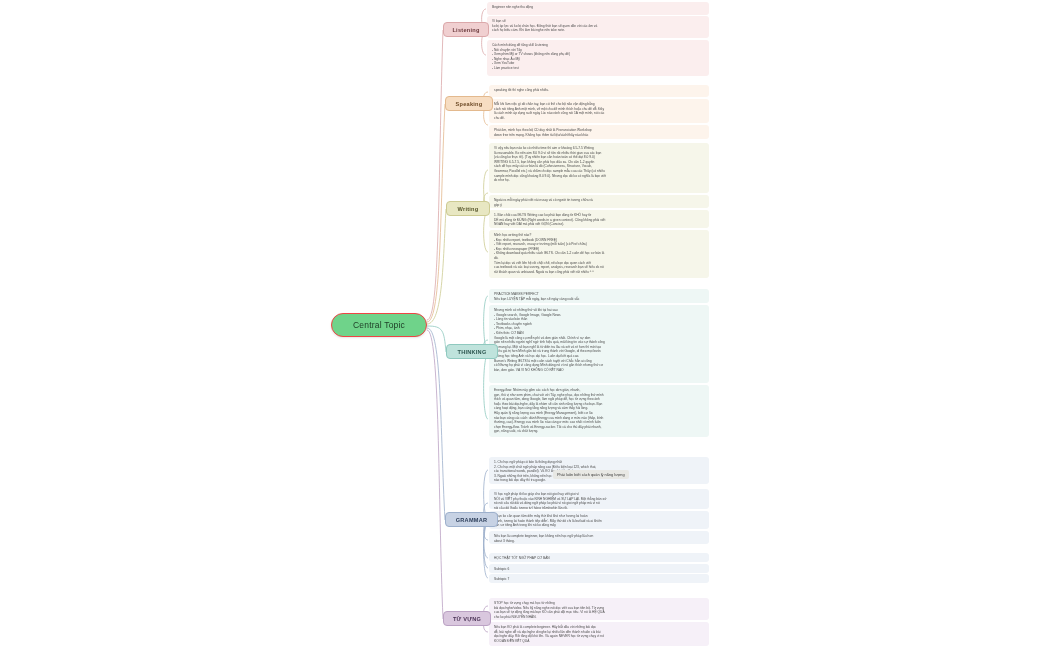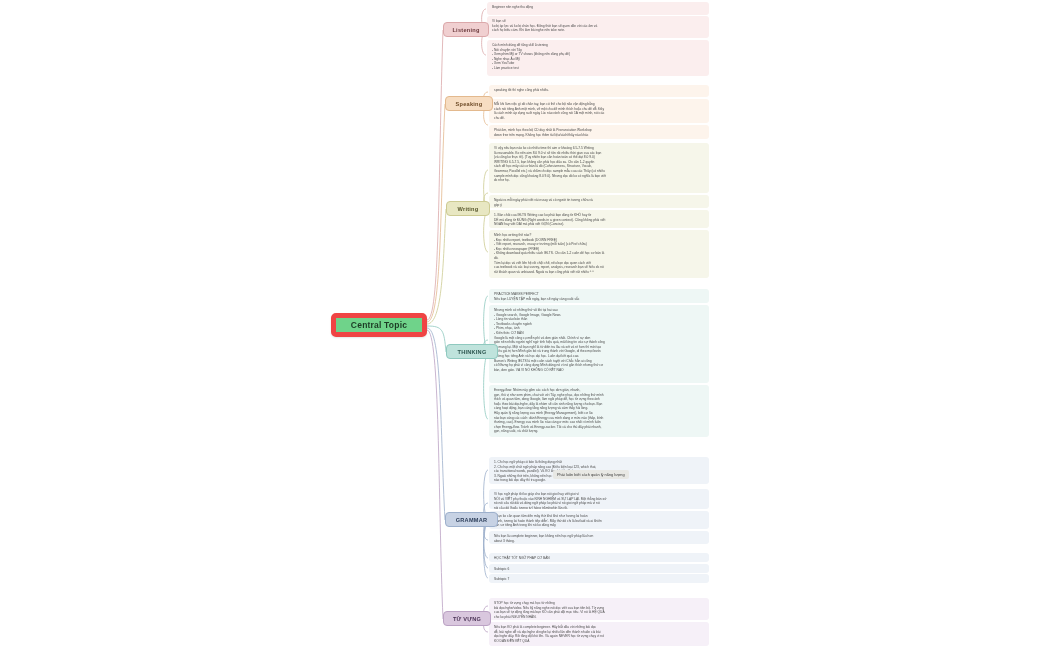--- a/index.html
+++ b/index.html
@@ -21,26 +21,26 @@
     width: 1050px; height: 650px;
     pointer-events: none;
   }
 
   
   .central {
     position: absolute;
     left: 331px; top: 313px;
     width: 96px; height: 24px;
     background: #6fd38a;
-    border: 5px solid #ef4444;
-    border-radius: 5px;
+    border: 1px solid #ef4444;
+    border-radius: 12px;
     display: flex; align-items: center; justify-content: center;
     color: #1d3b25;
     font-size: 8.5px;
-    font-weight: bold;
+    font-weight: normal;
     letter-spacing: .2px;
     box-shadow: 0 1px 2px rgba(0,0,0,.10);
     z-index: 5;
   }
 
   
   .pill {
     position: absolute;
     height: 15px;
     border-radius: 4px;

